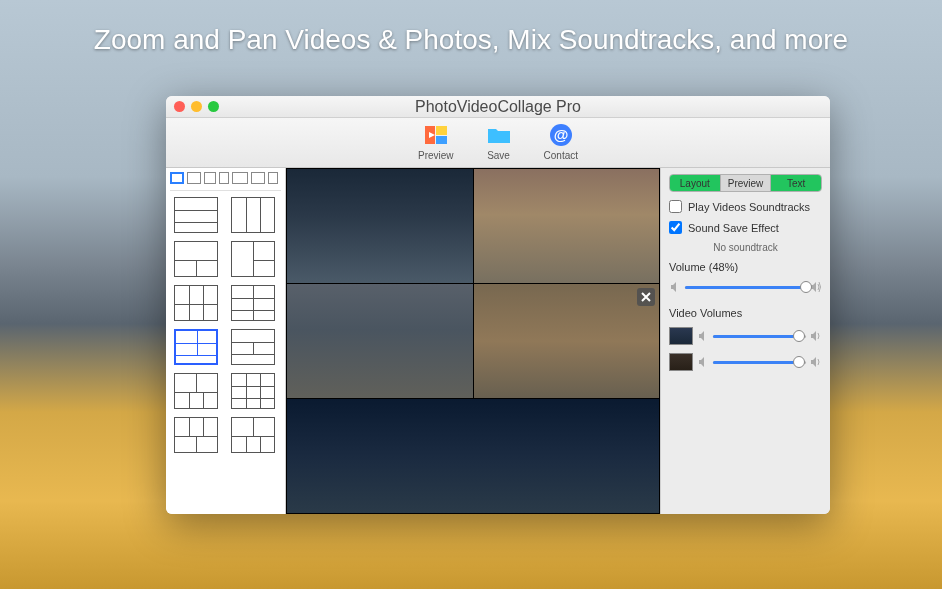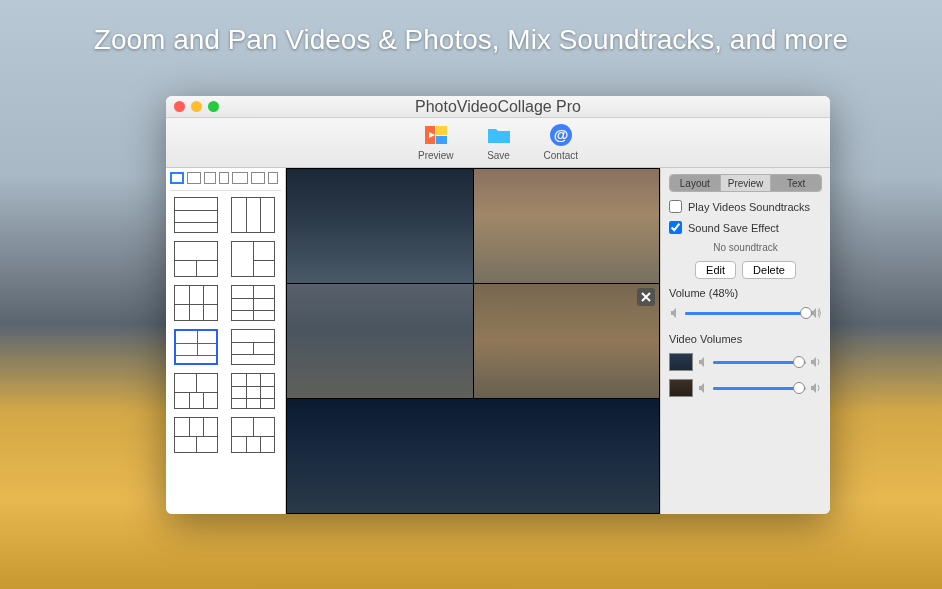--- a/index.html
+++ b/index.html
@@ -166,21 +166,21 @@
       overflow: hidden;
       height: 18px;
     }
     .tab {
       flex: 1;
       text-align: center;
       font-size: 10px;
       display: flex;
       align-items: center;
       justify-content: center;
-      background: #a3a3a3;
+      background: #22c55e;
       cursor: pointer;
       border-right: 1px solid #b0b0b0;
     }
     .tab:last-child { border-right: none; }
     .tab.active { background: #d8d8d8; }
     .checkbox-row {
       display: flex;
       align-items: center;
       gap: 6px;
     }
@@ -399,24 +399,20 @@
         <span>Play Videos Soundtracks</span>
       </label>
 
       <label class="checkbox-row">
         <input type="checkbox" checked="" style="">
         <span>Sound Save Effect</span>
       </label>
 
       <div class="center-text">No soundtrack</div>
 
-      <div class="btn-row">
-        <button class="btn">Edit</button>
-        <button class="btn">Delete</button>
-      </div>
 
       <div>Volume  (48%)</div>
       <div class="slider-row">
         <svg class="speaker-icon" viewBox="0 0 12 12">
             <path d="M2 4 L4 4 L7 1 L7 11 L4 8 L2 8 Z" fill="#aaa"></path>
           </svg>
         <div class="slider">
           <div class="slider-fill" style="width:100%"></div>
           <div class="slider-thumb" style="left:100%"></div>
         </div>

